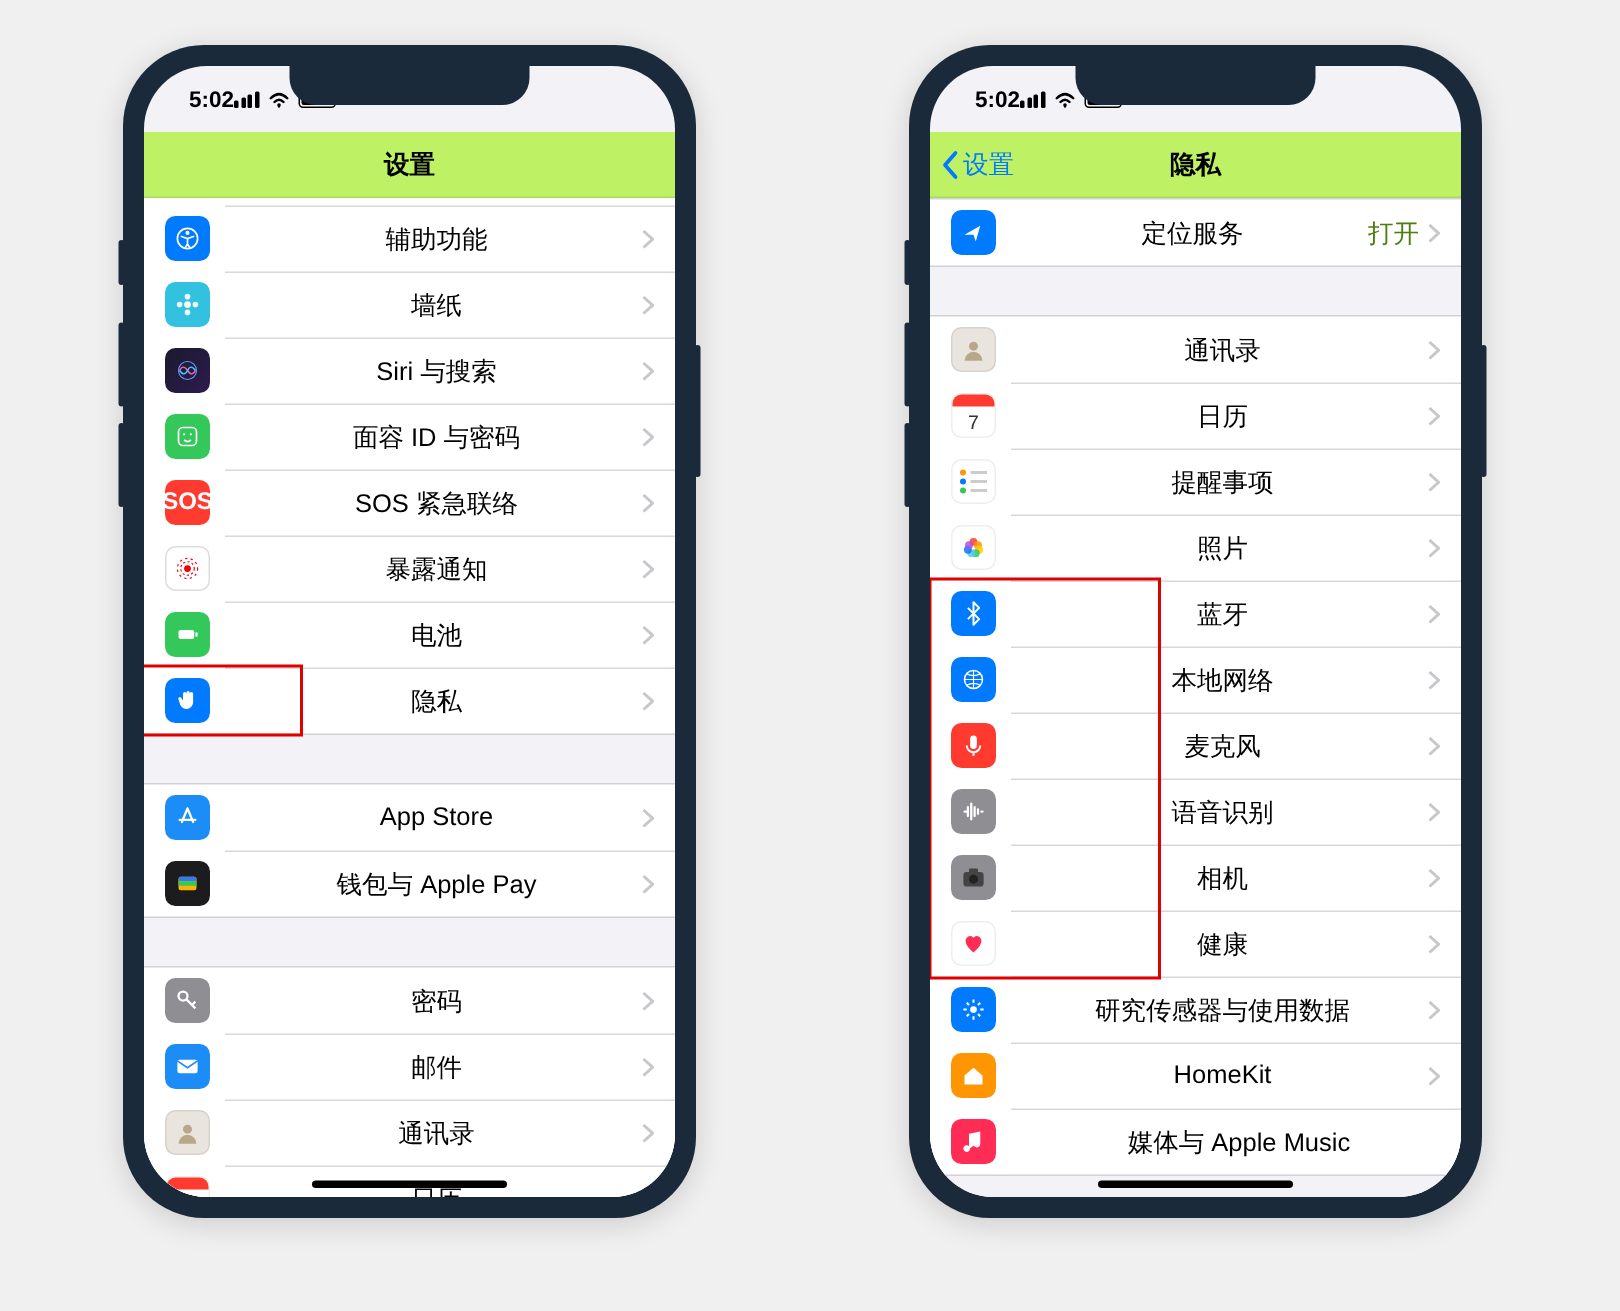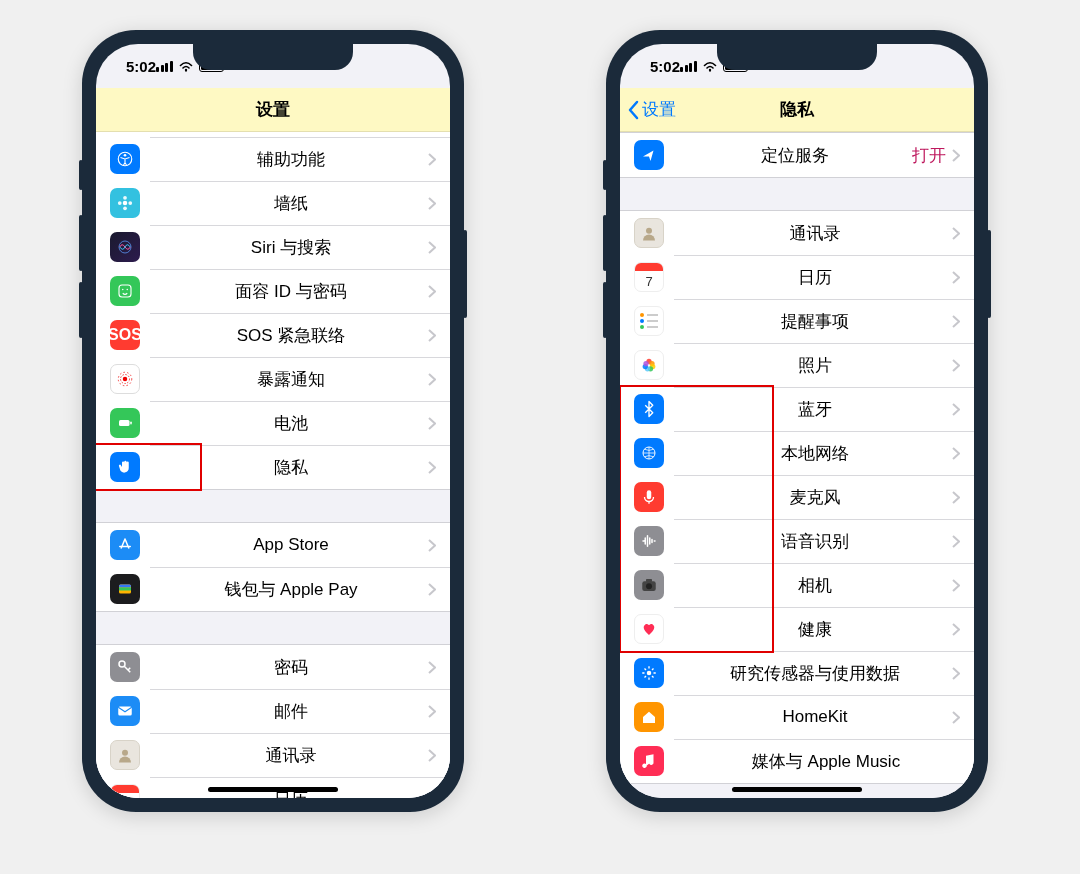--- a/index.html
+++ b/index.html
@@ -24,32 +24,32 @@
   .status-ind { display:flex; align-items:center; gap:5px; }
   .bars { display:flex; align-items:flex-end; gap:1.5px; }
   .bars span { width:3px; background:#000; border-radius:1px; }
   .bars span:nth-child(1){height:5px;} .bars span:nth-child(2){height:7px;} .bars span:nth-child(3){height:9px;} .bars span:nth-child(4){height:11px;}
   .wifi { width:16px; height:12px; }
   .batt { width:25px; height:12px; border:1px solid #000; border-radius:3px; position:relative; }
   .batt::after { content:''; position:absolute; right:-3px; top:3px; width:2px; height:4px; background:#000; border-radius:0 1px 1px 0; }
   .batt-fill { position:absolute; left:1px; top:1px; bottom:1px; width:60%; background:#000; border-radius:1.5px; }
 
   
-  .nav { position:absolute; top:44px; left:0; right:0; height:44px; background:#fef9c3; display:flex; align-items:center; justify-content:center; border-bottom:0.5px solid rgba(0,0,0,0.1); z-index:30; }
+  .nav { position:absolute; top:44px; left:0; right:0; height:44px; background:#bef264; display:flex; align-items:center; justify-content:center; border-bottom:0.5px solid rgba(0,0,0,0.1); z-index:30; }
   .nav-title { font-size:17px; font-weight:600; }
   .nav-back { position:absolute; left:8px; display:flex; align-items:center; color:#007aff; font-size:17px; gap:2px; }
   .nav-back svg { width:12px; height:20px; }
 
   .content { position:absolute; top:88px; left:0; right:0; bottom:0; overflow:hidden; background:#f2f2f7; }
   .group { background:#fff; margin-bottom:32px; border-top:0.5px solid #d1d1d6; border-bottom:0.5px solid #d1d1d6; } 
   .row { display:flex; align-items:center; height:44px; padding-left:14px; position:relative; }
   .row + .row::before { content:''; position:absolute; top:0; left:54px; right:0; height:0.5px; background:#d8d8dc; }
   .icon { width:30px; height:30px; border-radius:7px; margin-right:14px; display:flex; align-items:center; justify-content:center; flex:0 0 30px; color:#fff; font-size:15px; font-weight:600; }
   .label { flex:1; font-size:17px; color:#000;text-align:center; }
-  .detail { font-size:17px; color:#be185d; margin-right:6px; }
+  .detail { font-size:17px; color:#4d7c0f; margin-right:6px; }
   .chev { width:8px; height:13px; margin-right:14px; }
   .chev path { stroke:#c7c7cc; stroke-width:2; fill:none; }
 
   .highlight { position:absolute; border:2px solid #e00000; pointer-events:none; z-index:60; }
 
   .home-ind { position:absolute; bottom:6px; left:50%; transform:translateX(-50%); width:130px; height:5px; background:#000; border-radius:3px; z-index:70; }
 
   
   .bg-blue{background:#007aff;} .bg-teal{background:#33c1e0;} .bg-siri{background:linear-gradient(135deg,#1a1a2e,#2d1b4e);} .bg-green{background:#34c759;} .bg-redtext{background:#ff3b30;color:#fff;font-size:11px;} .bg-black-ring{background:#fff;border:1px solid #ddd;} .bg-batt{background:#34c759;} .bg-hand{background:#007aff;} .bg-astore{background:#1c8cf6;} .bg-wallet{background:#1c1c1e;} .bg-grey{background:#8e8e93;} .bg-mail{background:#1c8cf6;} .bg-contacts{background:#e9e5de;border:1px solid #d8d3c8;} .bg-cal{background:#fff;border:1px solid #eee;} .bg-loc{background:#007aff;} .bg-track{background:#ff9500;} .bg-remind{background:#fff;border:1px solid #eee;} .bg-photos{background:#fff;border:1px solid #eee;} .bg-bt{background:#007aff;} .bg-net{background:#007aff;} .bg-mic{background:#ff3b30;} .bg-speech{background:#8e8e93;} .bg-cam{background:#8e8e93;} .bg-health{background:#fff;border:1px solid #eee;} .bg-sensor{background:#007aff;} .bg-homekit{background:#ff9500;} .bg-music{background:#ff2d55;}
 

